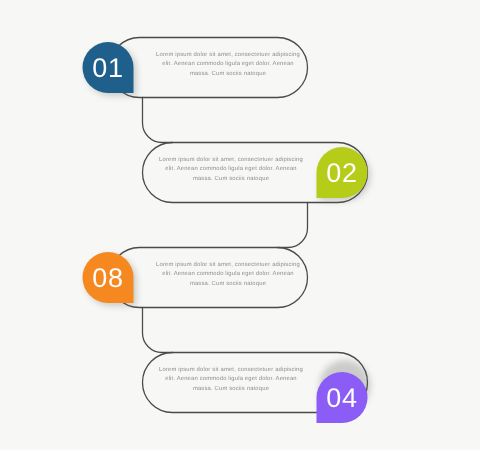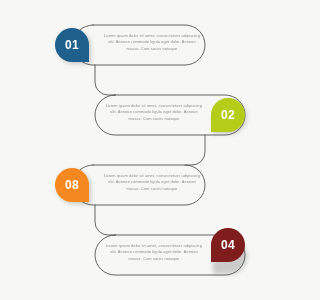--- a/index.html
+++ b/index.html
@@ -32,22 +32,22 @@
   
   .badge {
     position: absolute;
     width: 34px;
     height: 34px;
     border-radius: 50%;
     display: flex;
     align-items: center;
     justify-content: center;
     color: #ffffff;
-    font-size: 12px;
-    font-weight: 700;
+    font-size: 18px;
+    font-weight: 400;
     letter-spacing: 0.4px;
     font-family: "Liberation Sans", sans-serif;
   }
   
   .badge.left  { border-bottom-right-radius: 0; }
   .badge.right { border-bottom-left-radius: 0; text-align: center; }
 
   .badge-shadow {
     position: absolute;
     width: 34px;
@@ -118,19 +118,19 @@
   <div>
     <div class="badge-shadow left" style="left:57px; top:170px;"></div>
     <div class="badge left" id="badge-2" style="left: 55px; top: 168px; background: rgb(245, 136, 31);">
       <span>08</span>
     </div>
     <div class="body-text" style="left:104px; top:173px;">Lorem ipsum dolor sit amet, consectetuer adipiscing elit. Aenean commodo ligula eget dolor. Aenean massa. Cum sociis natoque</div>
   </div>
 
   <div>
     <div class="badge-shadow right" style="left:213px; top:240px;"></div>
-    <div class="badge right" id="badge-3" style="left: 211px; top: 228px; background: #7f1d1d;">
+    <div class="badge right" id="badge-3" style="left: 211px; top: 248px; background: #8b5cf6;">
       <span>04</span>
     </div>
     <div class="body-text" style="left:106px; top:243px;">Lorem ipsum dolor sit amet, consectetuer adipiscing elit. Aenean commodo ligula eget dolor. Aenean massa. Cum sociis natoque</div>
   </div>
 
 </div>
 
 </body></html>

